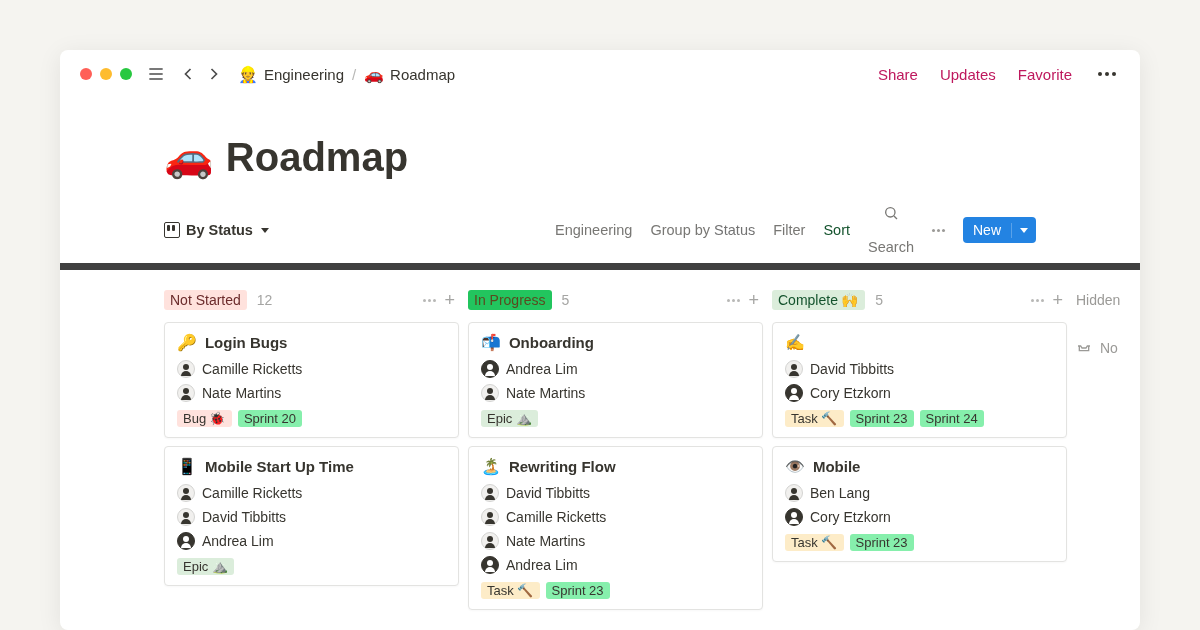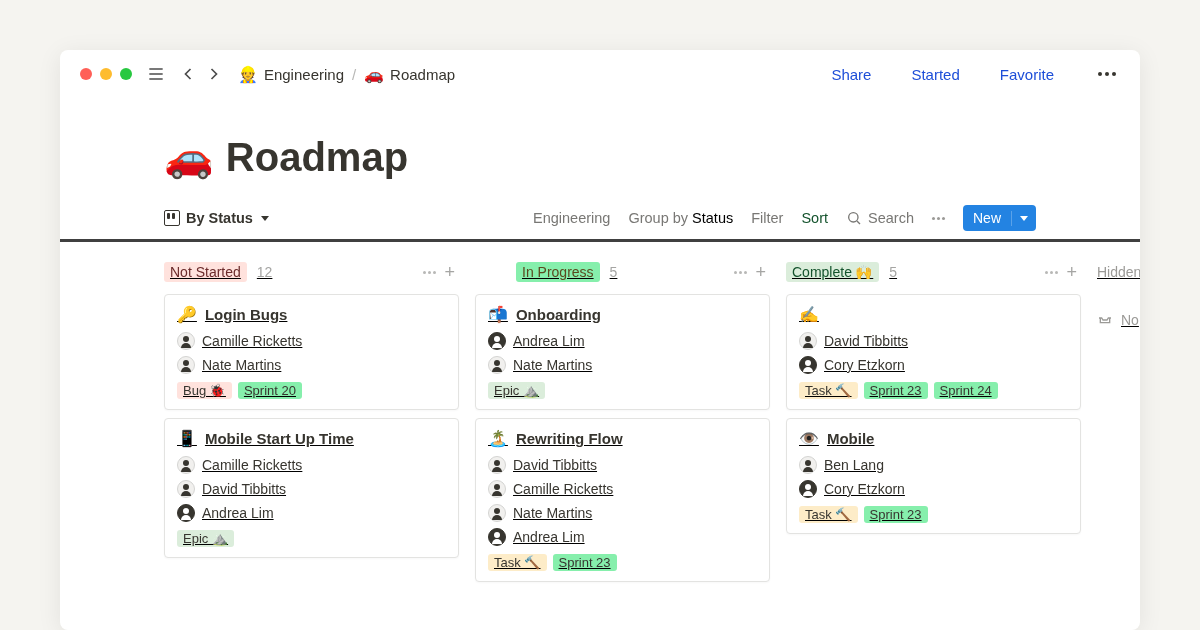--- a/index.html
+++ b/index.html
@@ -33,59 +33,59 @@
 .dot.yellow { background: #febc2e; }
 .dot.green { background: #28c840; }
 .icon-btn { display: flex; align-items: center; justify-content: center; color: #4b4b4b; cursor: pointer; }
 .icon-btn svg { width: 20px; height: 20px; stroke: currentColor; fill: none; stroke-width: 2; }
 .hamburger svg { stroke-width: 1.8; }
 .nav-arrows { display: flex; gap: 6px; margin-left: 2px; }
 .breadcrumb { display: flex; align-items: center; gap: 8px; margin-left: 4px; font-size: 15px; color: #37352f; }
 .breadcrumb .sep { color: #b8b8b6; }
 .crumb { display: flex; align-items: center; gap: 6px; cursor: pointer; }
 .emoji { font-size: 16px; }
-.topbar-right { margin-left: auto; display: flex; align-items: center; gap: 40px; font-size: 15px; color: #1d4ed8; }
+.topbar-right { margin-left: auto; display: flex; align-items: center; gap: 22px; font-size: 15px; color: #be185d; }
 .topbar-right .link { cursor: pointer; }
 .dots-menu { display: flex; gap: 3px; cursor: pointer; padding: 4px; }
 .dots-menu span { width: 4px; height: 4px; border-radius: 50%; background: #37352f; }
 
 .page-title { display: flex; align-items: center; gap: 12px; padding: 36px 104px 14px; }
 .page-title .title-emoji { font-size: 40px; }
 .page-title h1 { font-size: 40px; font-weight: 700; color: #37352f; }
 
-.toolbar { display: flex; align-items: center; padding: 10px 104px 8px; border-bottom: 3px solid #404040; font-size: 14.5px; }
+.toolbar { display: flex; align-items: center; padding: 10px 104px 8px; border-bottom: 7px solid #404040; font-size: 14.5px; }
 .view-selector { display: flex; align-items: center; gap: 6px; font-weight: 600; color: #37352f; cursor: pointer; }
 .board-icon { width: 16px; height: 16px; border: 1.5px solid #37352f; border-radius: 2px; position: relative; }
 .board-icon::before, .board-icon::after { content: ""; position: absolute; background: #37352f; top: 2px; width: 3px; height: 6px; border-radius: 1px; }
 .board-icon::before { left: 2px; }
 .board-icon::after { left: 7px; }
 .chevron-down { width: 0; height: 0; border-left: 4px solid transparent; border-right: 4px solid transparent; border-top: 5px solid #37352f; margin-left: 2px; }
 .toolbar-right { margin-left: auto; display: flex; align-items: center; gap: 18px; color: #787774; }
 .toolbar-right .item { cursor: pointer; }
-.toolbar-right .dark { color: #000000; }
+.toolbar-right .dark { color: #737373; }
 .sort-active { color: #14532d; }
-.search-wrap { display: flex; align-items: center; gap: 6px; cursor: pointer; }
+.search-wrap { display: flex; align-items: center; gap: 18px; cursor: pointer; flex-direction: column; }
 .search-wrap svg { width: 16px; height: 16px; stroke: #787774; fill: none; stroke-width: 2; }
 .dots-small { display: flex; gap: 2px; cursor: pointer; }
 .dots-small span { width: 3px; height: 3px; border-radius: 50%; background: #9b9a97; }
 .new-btn { display: flex; align-items: center; background: #2383e2; color: #fff; border-radius: 4px; overflow: hidden; cursor: pointer; }
 .new-btn .label { padding: 5px 10px; font-weight: 500; font-size: 14px; }
 .new-btn .split { padding: 5px 8px; border-left: 1px solid rgba(255,255,255,0.25); display: flex; align-items: center; }
 .new-btn .chev { width: 0; height: 0; border-left: 4px solid transparent; border-right: 4px solid transparent; border-top: 5px solid #fff; }
 
-.board { display: flex; gap: 16px; padding: 20px 0 0 104px; overflow: hidden; text-decoration: underline; }
+.board { display: flex; gap: 9px; padding: 20px 0 0 104px; overflow: hidden; }
 .column { width: 295px; flex-shrink: 0; }
 .col-header { display: flex; align-items: center; gap: 10px; margin-bottom: 12px; position: relative; }
 .col-title { font-size: 14px; padding: 2px 6px; border-radius: 3px; }
 .col-count { color: #a5a5a3; font-size: 14px; }
 .col-actions { position: absolute; right: 4px; display: flex; align-items: center; gap: 8px; }
 .col-actions .dots-small span { background: #b8b8b6; }
 .plus { font-size: 18px; color: #a5a5a3; cursor: pointer; line-height: 1; }
 .pill-pink { background: #ffe2dd; color: #6b2b2b; }
-.pill-yellow { background: #86efac; color: #5a4a1f; margin-left: 41px; }
+.pill-yellow { background: #22c55e; color: #5a4a1f; }
 .pill-green { background: #dbeddb; color: #14532d; }
 
 .card { border: 1px solid #e3e3e1; border-radius: 4px; padding: 10px 12px 10px; margin-bottom: 8px; background: #fff; box-shadow: 0 1px 2px rgba(15,15,15,0.03); cursor: pointer; }
 .card-title { display: flex; align-items: center; gap: 8px; font-weight: 600; font-size: 15px; color: #37352f; margin-bottom: 8px; }
 .card-title .emoji { font-size: 16px; }
 .assignees { display: flex; flex-wrap: wrap; gap: 6px 16px; margin-bottom: 8px; flex-direction: column; }
 .assignee { display: flex; align-items: center; gap: 7px; font-size: 14px; color: #37352f; }
 .avatar { width: 18px; height: 18px; border-radius: 50%; background: #f1f0ee; border: 1px solid #d4d4d2; position: relative; flex-shrink: 0; }
 .avatar::before { content: ""; position: absolute; top: 3px; left: 5px; width: 6px; height: 6px; border-radius: 50%; background: #37352f; }
 .avatar::after { content: ""; position: absolute; bottom: 1px; left: 3px; width: 10px; height: 5px; border-radius: 5px 5px 0 0; background: #37352f; }
@@ -138,21 +138,21 @@
         <span>Engineering</span>
       </span>
       <span class="sep">/</span>
       <span class="crumb">
         <span class="emoji">🚗</span>
         <span>Roadmap</span>
       </span>
     </div>
     <div class="topbar-right">
       <span class="link">Share</span>
-      <span class="link">Started</span>
+      <span class="link">Updates</span>
       <span class="link">Favorite</span>
       <div class="dots-menu">
           <span></span>
           <span></span>
           <span></span>
         </div>
     </div>
   </div>
 
   <div class="page-title">

